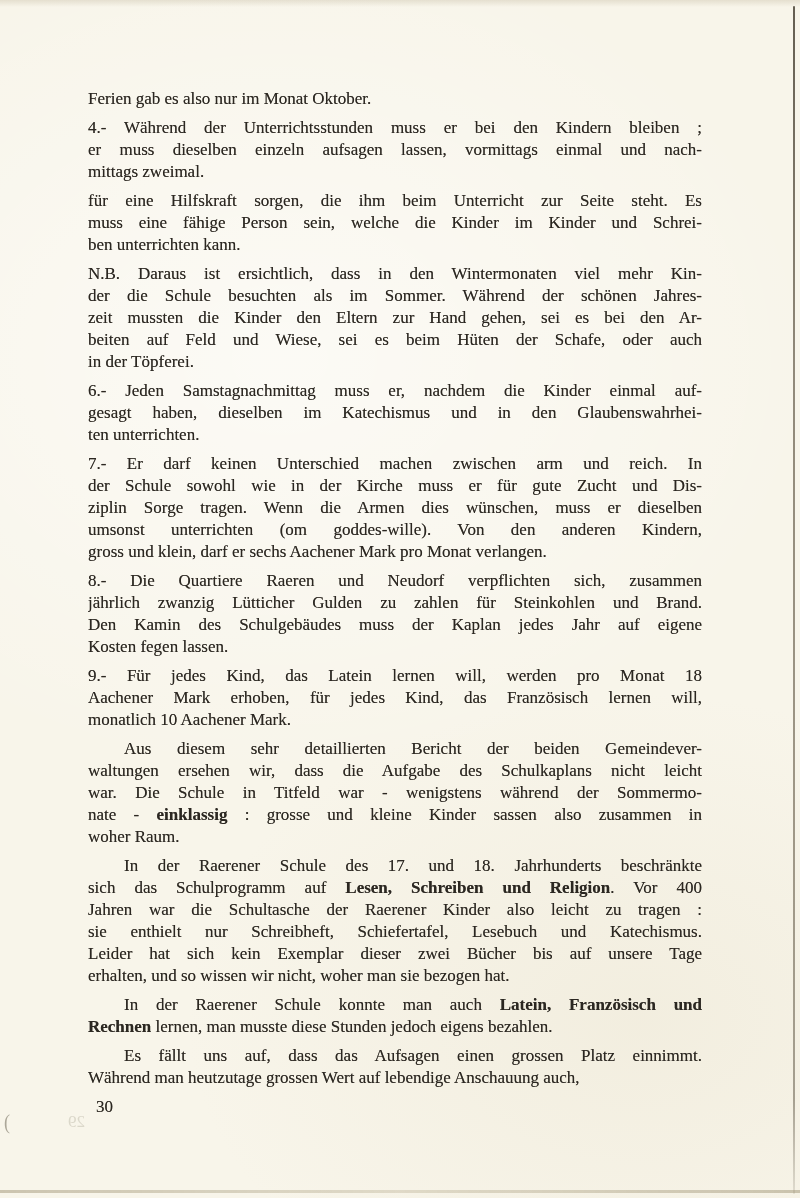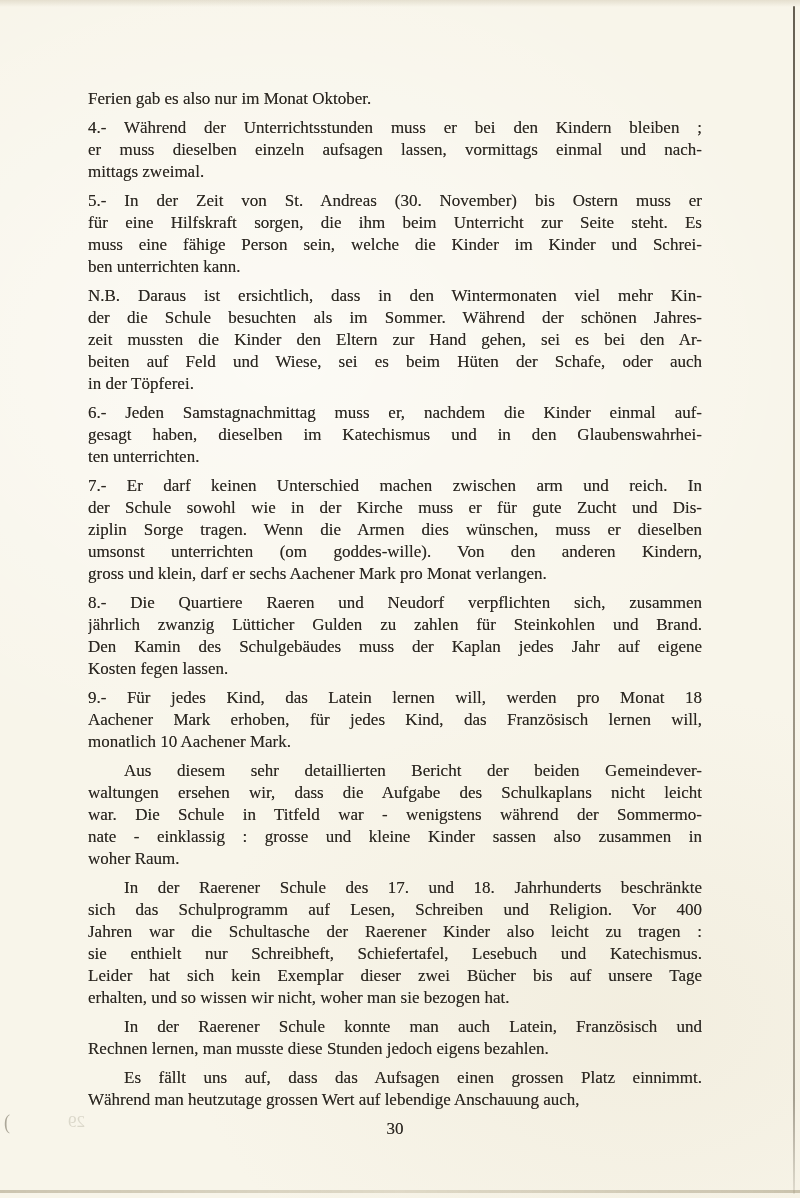--- a/index.html
+++ b/index.html
@@ -60,28 +60,29 @@
     text-align-last: justify;
     text-shadow: 0 0 0.5px rgba(43,39,33,0.55);
   }
   .line.last {
     text-align-last: left;
   }
   .para.indent .line.first {
     text-indent: 36px;
   }
   .line .b {
-    font-weight: normal;
+    font-weight: bold;
   }
   .page-number {
     height: 22px;
     line-height: 22px;
     font-size: 17px;
-    text-align: center;
+    text-align: left;
     text-shadow: 0 0 0.5px rgba(43,39,33,0.55);
+    margin-left: 8px;
   }
   
   .paren-mark {
     position: absolute;
     left: 4px;
     top: 1112px;
     font-size: 18px;
     color: rgba(110,102,86,0.55);
     transform: scaleY(1.2);
   }
@@ -106,21 +107,20 @@
 
   <div class="para">
         <div class="line first last">Ferien gab es also nur im Monat Oktober.</div>
       </div>
       <div class="para">
         <div class="line first">4.- Während der Unterrichtsstunden muss er bei den Kindern bleiben ;</div>
         <div class="line">er muss dieselben einzeln aufsagen lassen, vormittags einmal und nach-</div>
         <div class="line last">mittags zweimal.</div>
       </div>
       <div class="para">
-        <div class="line first">5.- In der Zeit von St. Andreas (30. November) bis Ostern muss er</div>
         <div class="line">für eine Hilfskraft sorgen, die ihm beim Unterricht zur Seite steht. Es</div>
         <div class="line">muss eine fähige Person sein, welche die Kinder im Kinder und Schrei-</div>
         <div class="line last">ben unterrichten kann.</div>
       </div>
       <div class="para">
         <div class="line first">N.B. Daraus ist ersichtlich, dass in den Wintermonaten viel mehr Kin-</div>
         <div class="line">der die Schule besuchten als im Sommer. Während der schönen Jahres-</div>
         <div class="line">zeit mussten die Kinder den Eltern zur Hand gehen, sei es bei den Ar-</div>
         <div class="line">beiten auf Feld und Wiese, sei es beim Hüten der Schafe, oder auch</div>
         <div class="line last">in der Töpferei.</div>

